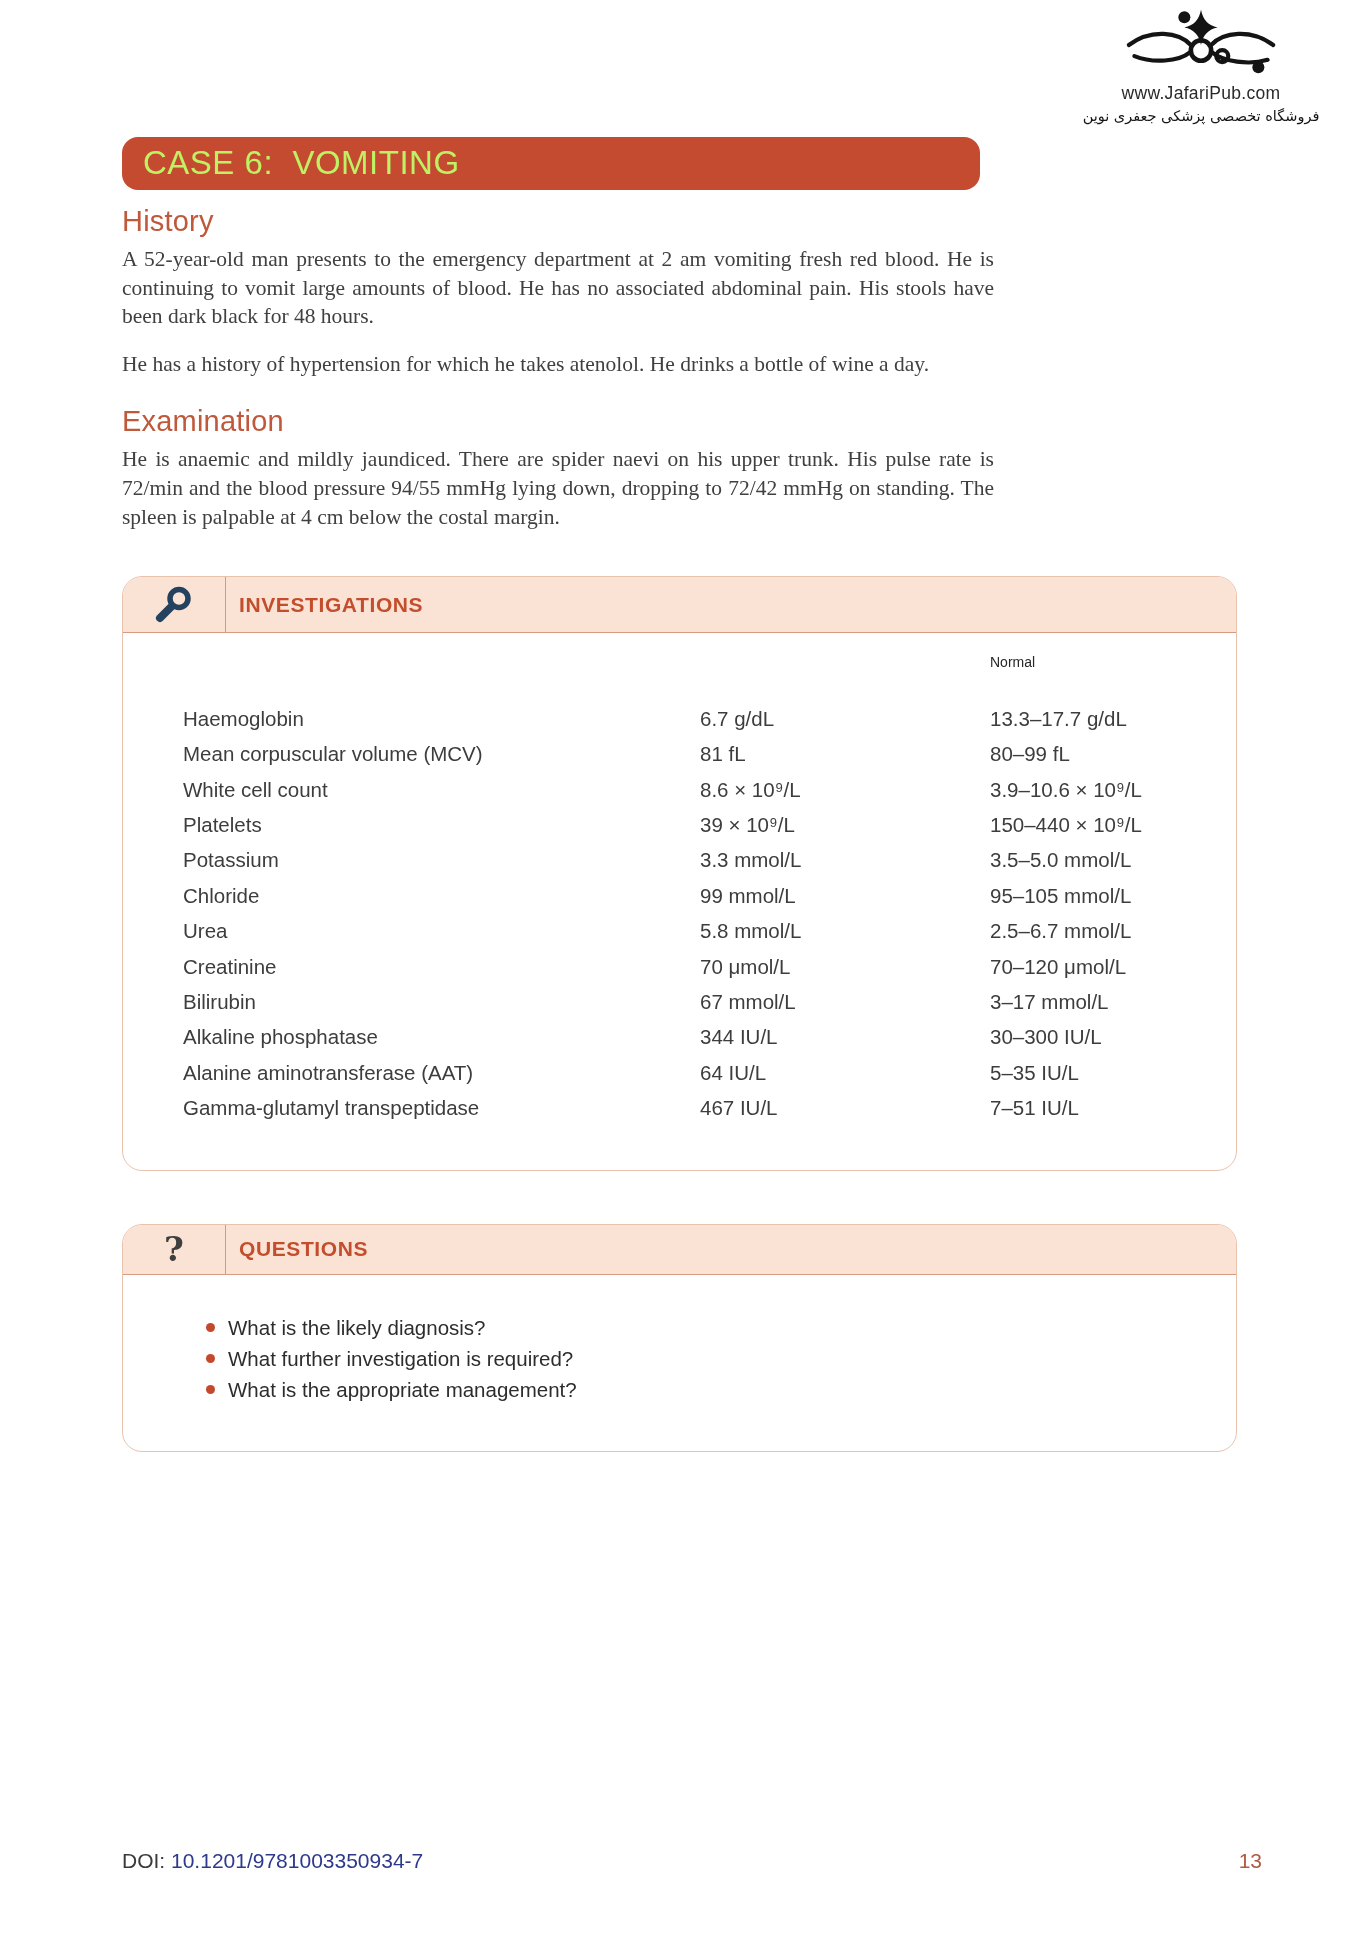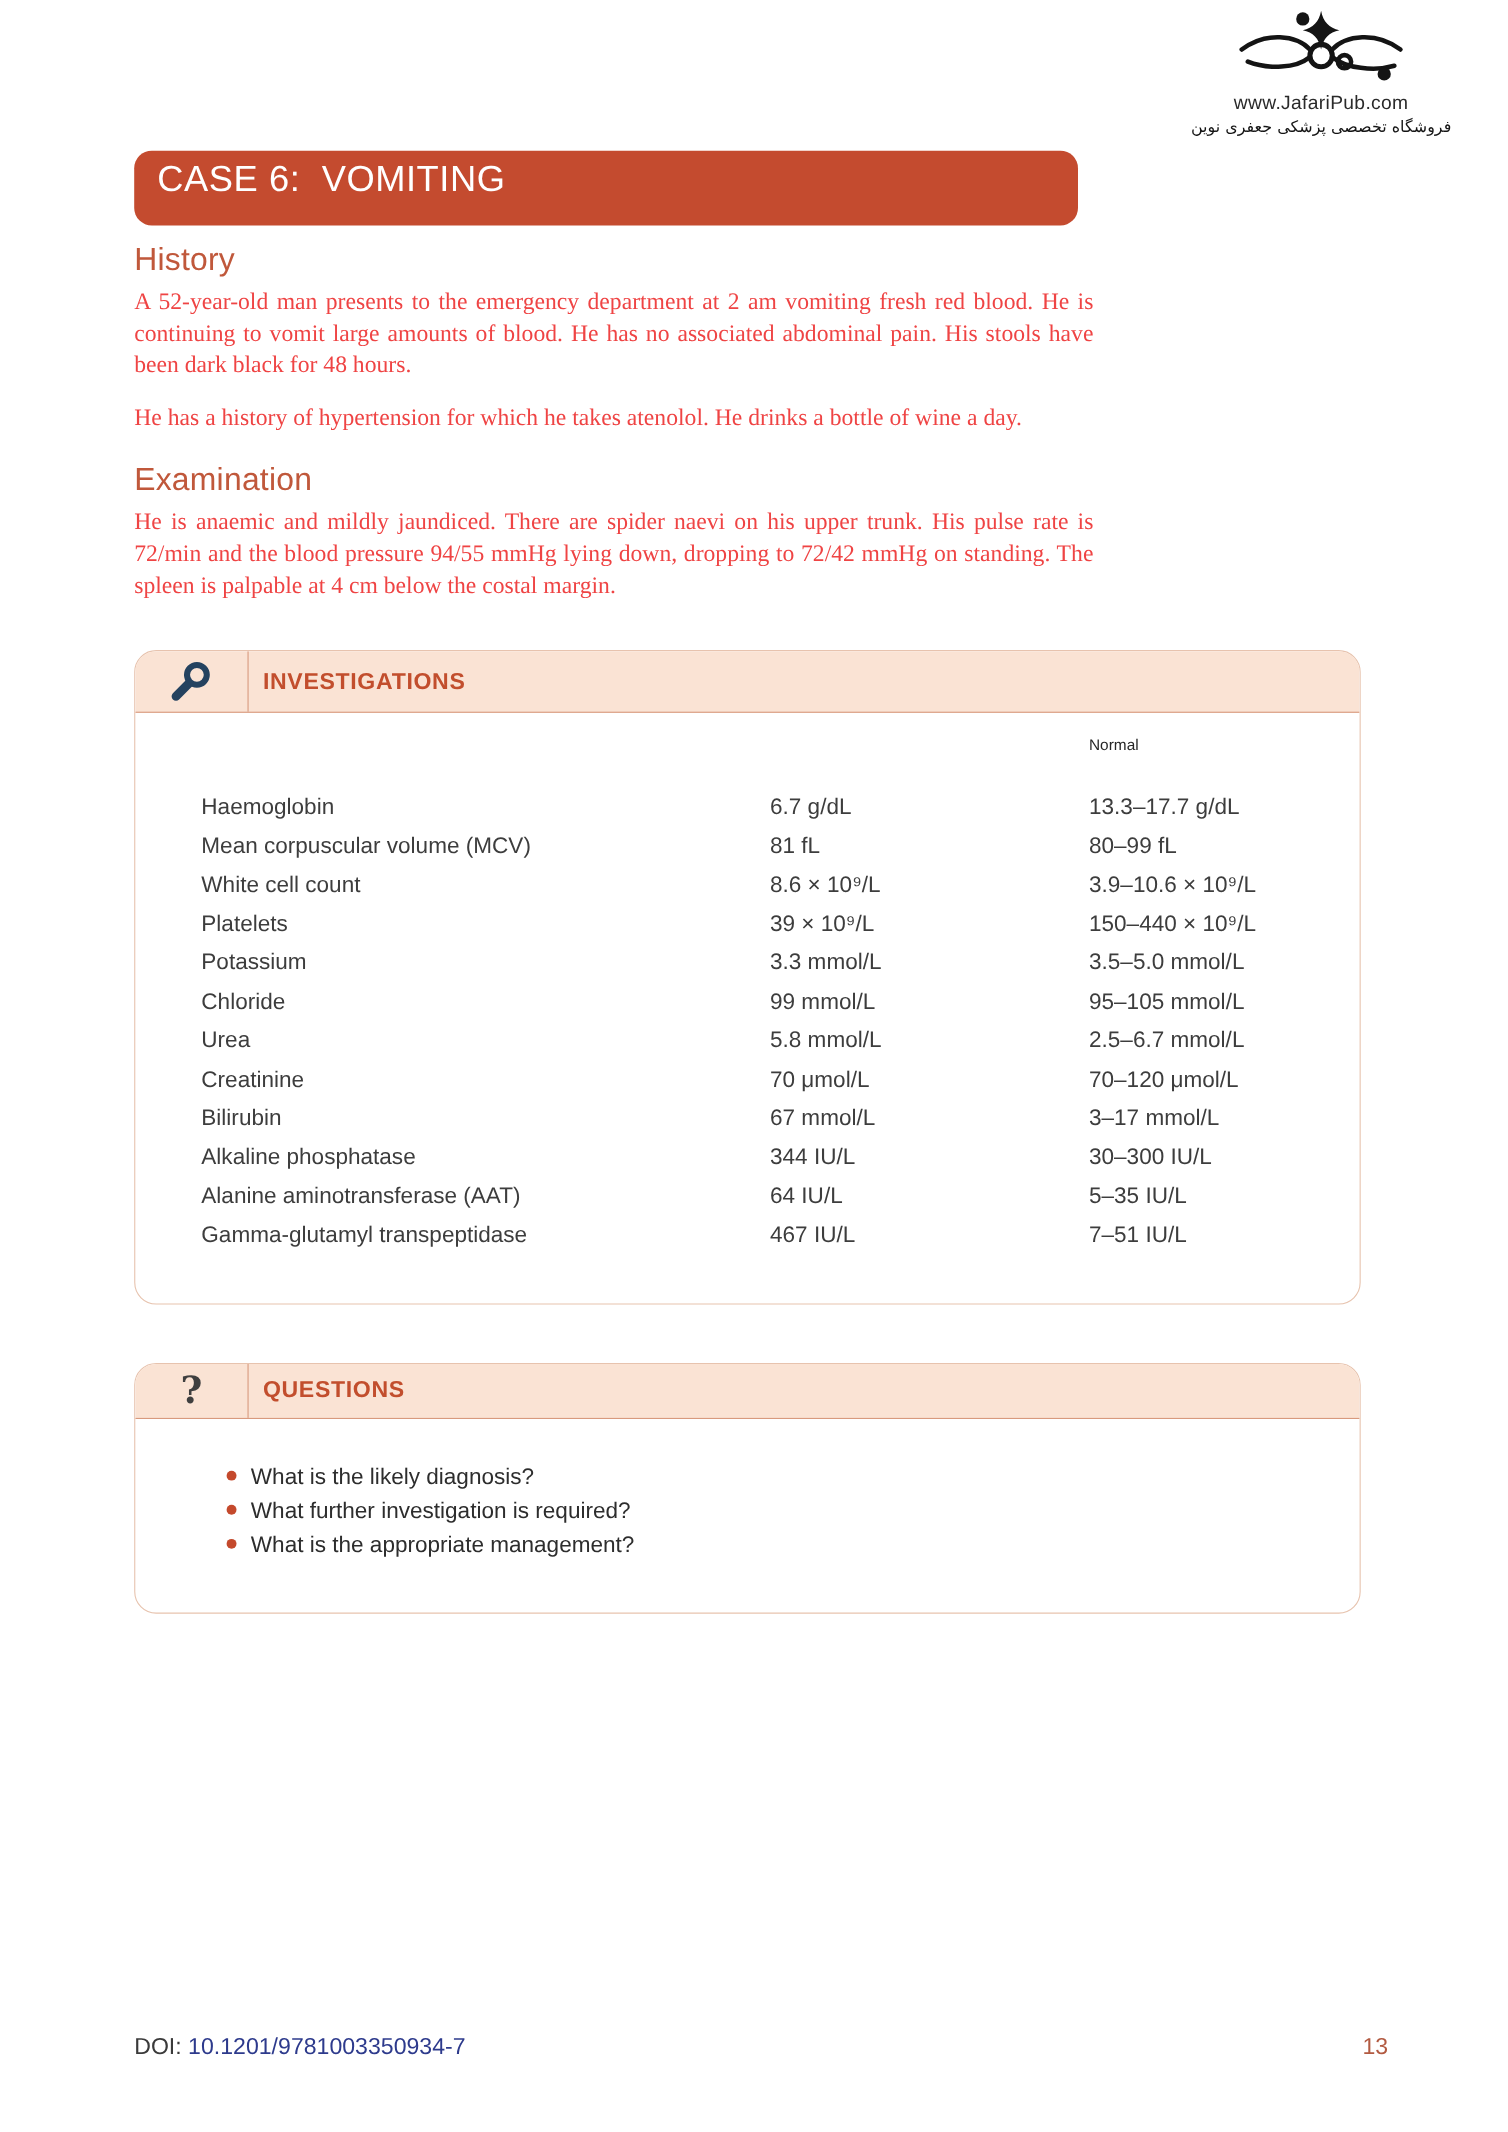--- a/index.html
+++ b/index.html
@@ -16,31 +16,31 @@
   .brand-url { font-size:17.5px; color:#2a2a2a; letter-spacing:.3px; margin-top:1px; }
   .brand-fa {
     font-family:"DejaVu Sans", sans-serif; font-size:14.5px; color:#141414;
     direction:rtl; margin-top:4px; text-align:center;
   }
 
   
   .main { position:absolute; left:122px; top:137px; width:1115px; }
 
   .case-bar {
-    width:858px; height:68px; background:#C44B2F; border-radius:16px;
-    color:#ffffff; font-size:33px; line-height:52px; padding-left:21px;
+    width:858px; height:53px; background:#C44B2F; border-radius:16px;
+    color:#bef264; font-size:33px; line-height:52px; padding-left:21px;
     white-space:pre; letter-spacing:.5px; font-weight:400;
   }
 
   .section-heading {
     font-size:29px; font-weight:400; color:#C0583B; margin-top:15px; letter-spacing:.2px;
   }
   .body-para {
     width:872px; font-family:"Liberation Serif", serif; font-size:21.5px;
-    line-height:1.33; color:#ef4444; text-align:justify; margin-top:7px;
+    line-height:1.33; color:#404040; text-align:justify; margin-top:7px;
   }
   .body-para + .body-para { margin-top:19px; }
   .mt-exam { margin-top:27px; }
 
   
   .info-box {
     width:1115px; border:1.5px solid #E7C3AE; border-radius:20px;
     background:#ffffff; overflow:hidden;
   }
   .box-investigations { margin-top:45px; }

